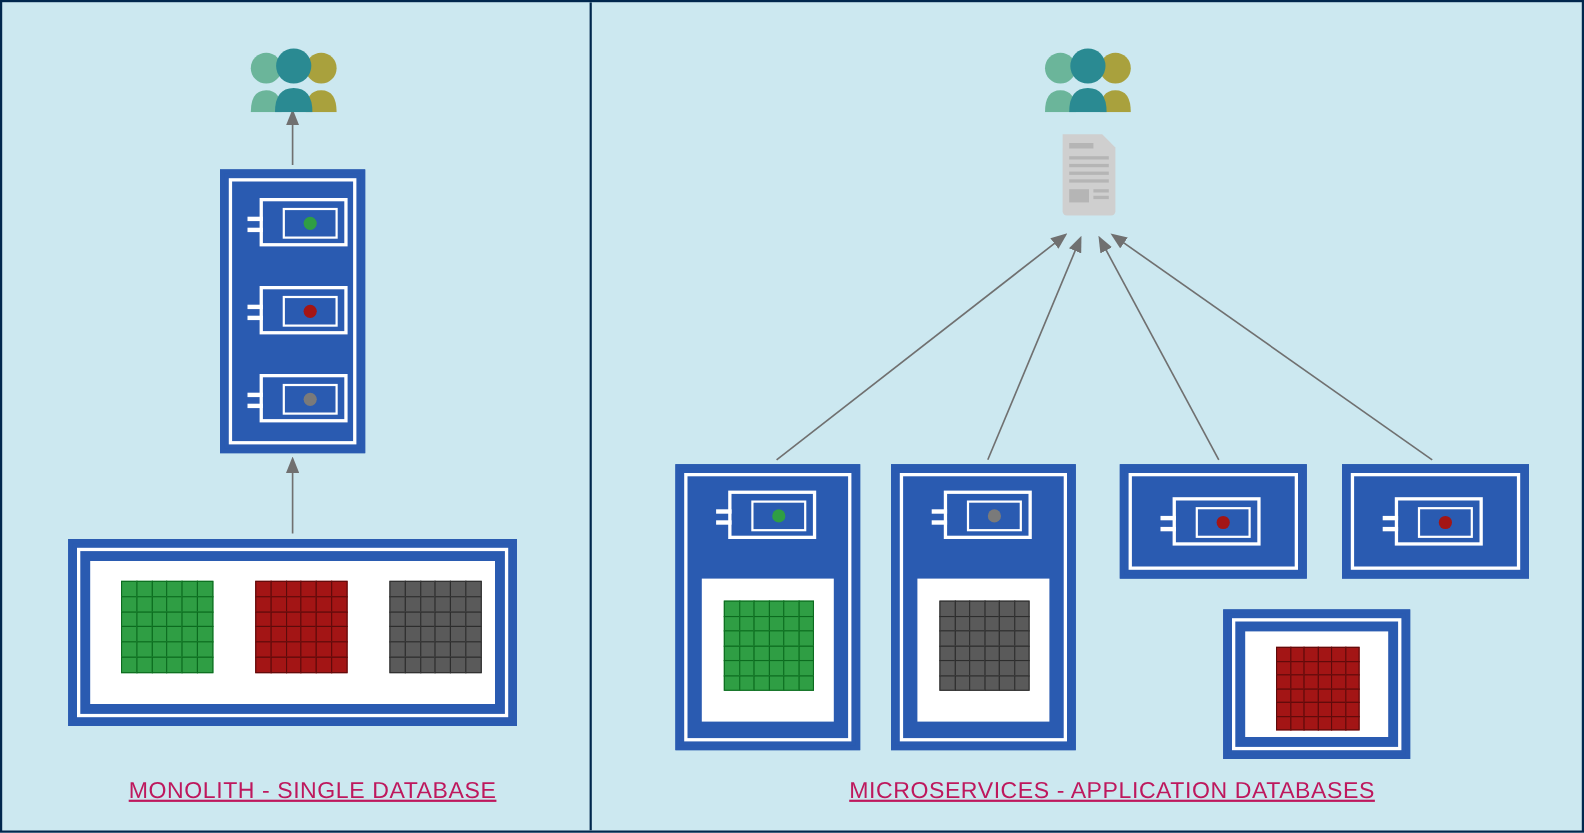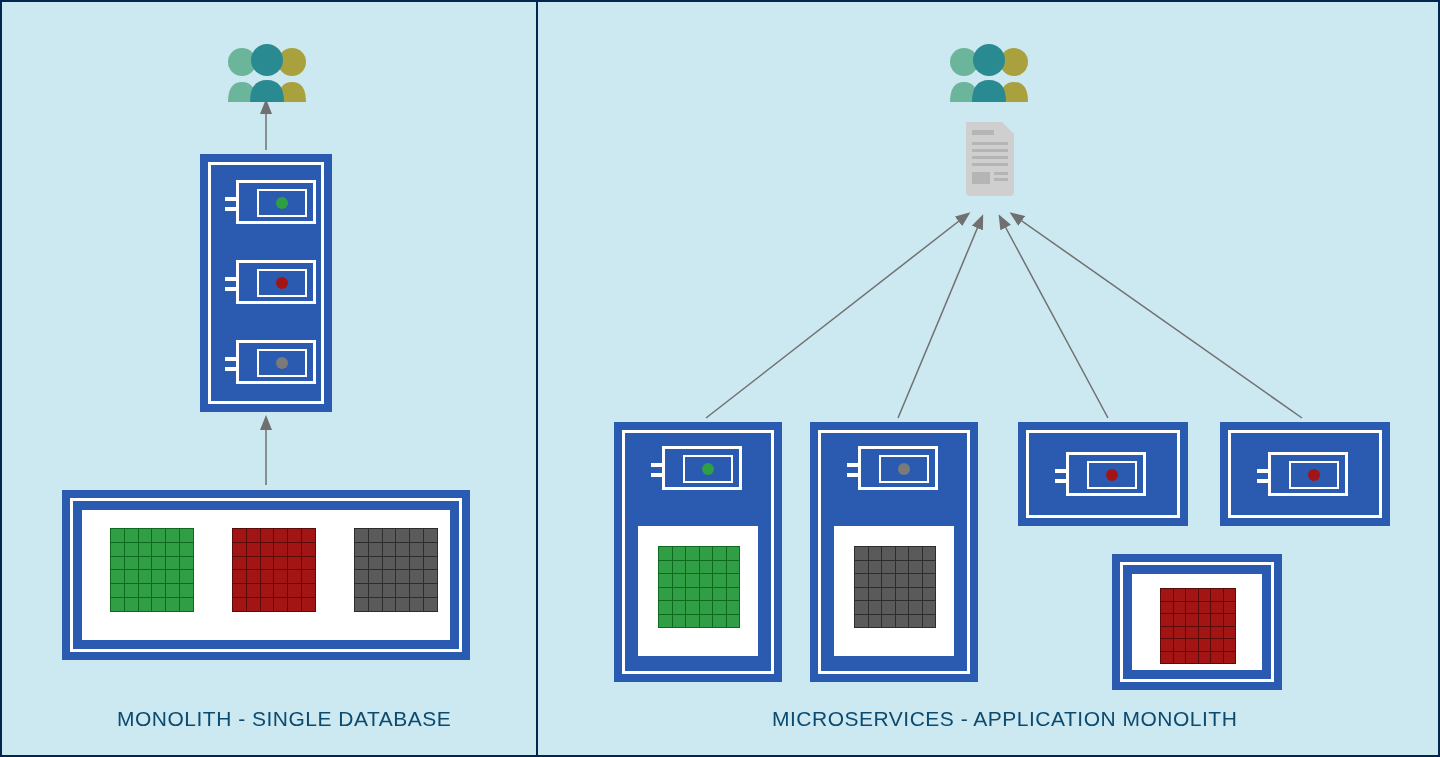--- a/index.html
+++ b/index.html
@@ -22,21 +22,22 @@
     left: 534px;
     top: 0;
     bottom: 0;
     width: 2px;
     background: #00274d;
   }
   .caption {
     position: absolute;
     font-size: 21px;
     letter-spacing: 0.5px;
-    color: #0c4a6e;
+    color: #be185d;
+    text-decoration: underline;
   }
 
   
   .users-icon {
     position: absolute;
     width: 110px;
     height: 60px;
   }
   .users-icon svg { width: 100%; height: 100%; }
 
@@ -529,13 +530,13 @@
         <span></span>
         <span></span>
         <span></span>
         <span></span>
         <span></span>
         <span></span>
       </div>
   </div>
 </div>
 
-<div class="caption" style="left:770px; top:705px;">MICROSERVICES - APPLICATION MONOLITH</div>
+<div class="caption" style="left:770px; top:705px;">MICROSERVICES - APPLICATION DATABASES</div>
 
 </body></html>

